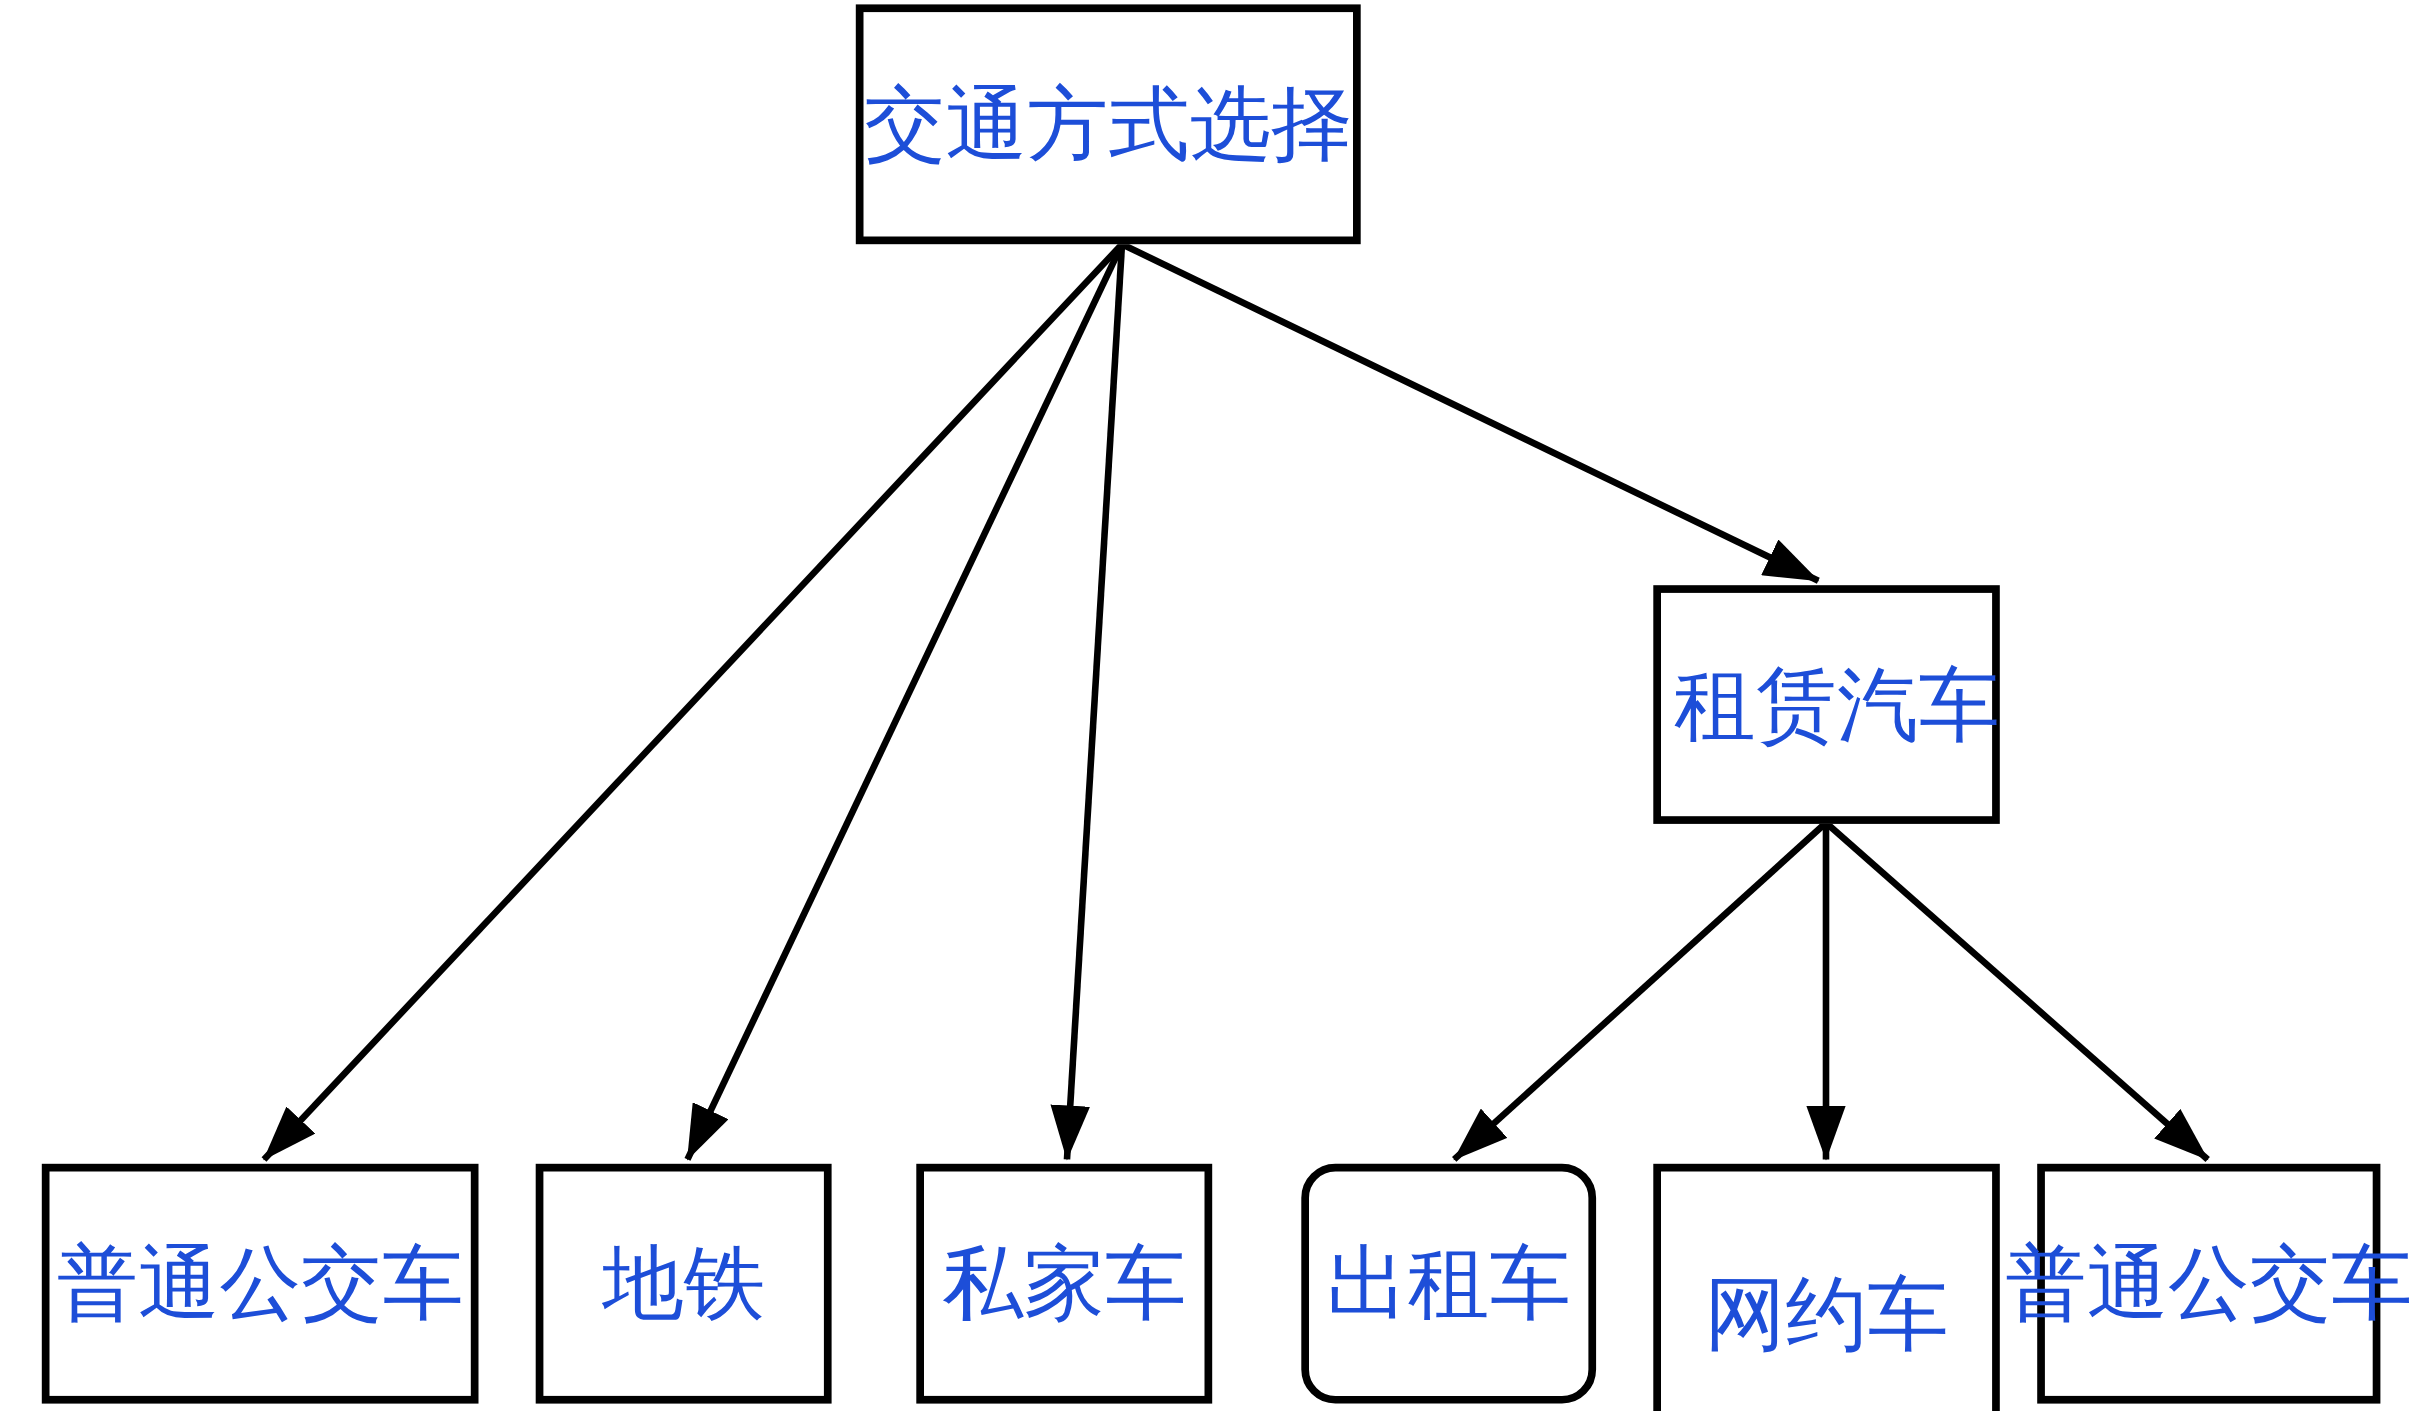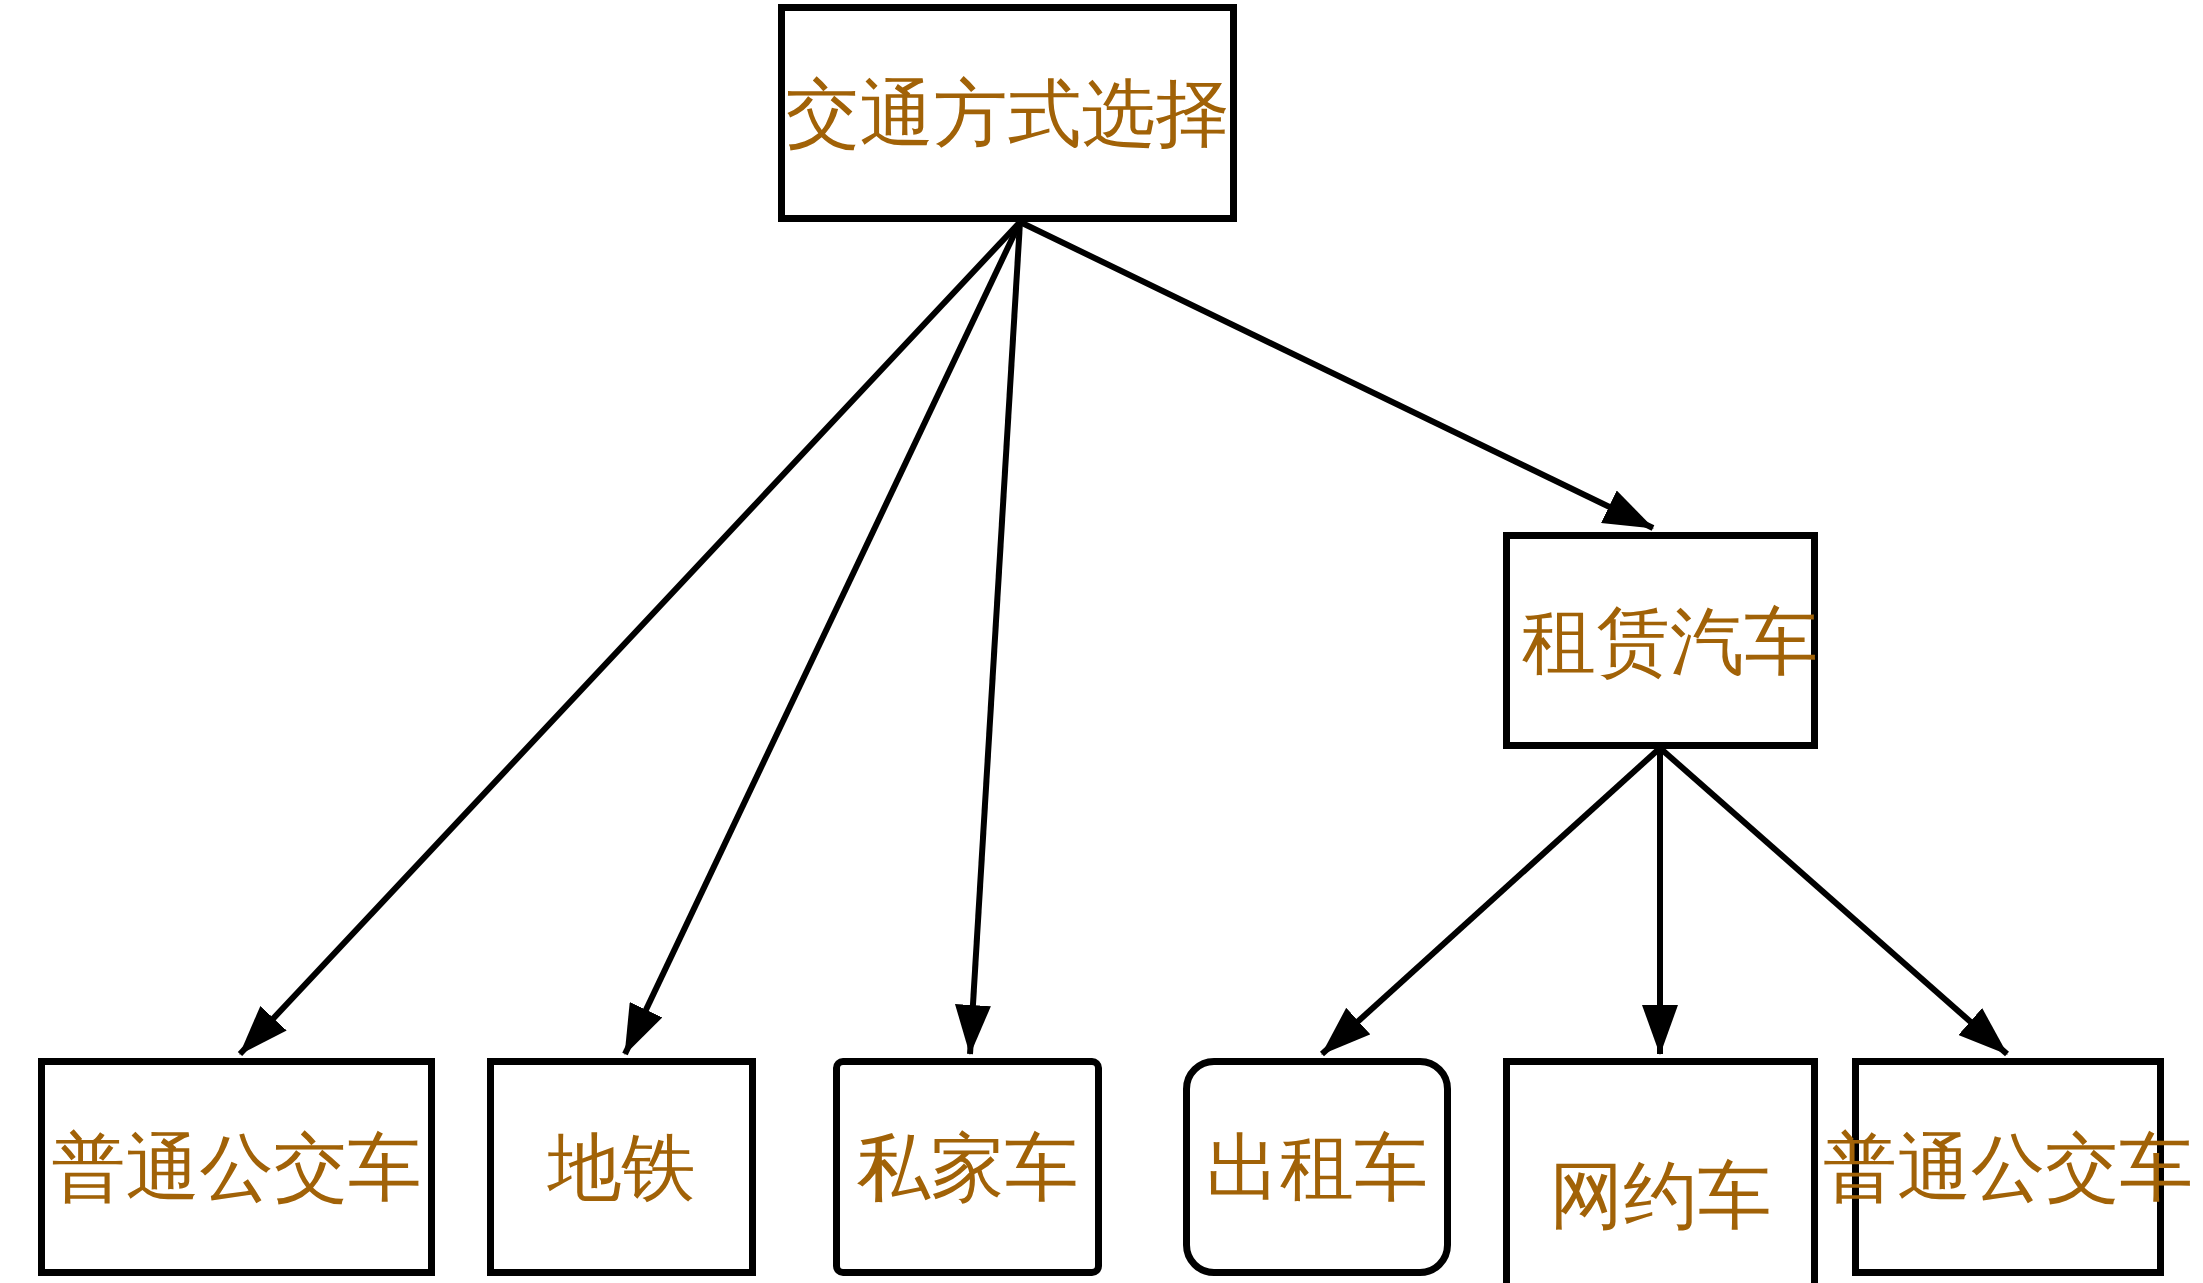--- a/index.html
+++ b/index.html
@@ -27,31 +27,31 @@
     stroke-width: 6;
   }
   .node {
     position: absolute;
     box-sizing: border-box;
     border: 7px solid #000000;
     background: #ffffff;
     display: flex;
     align-items: center;
     justify-content: center;
-    color: #a16207;
+    color: #1d4ed8;
     font-size: 74px;
     line-height: 1;
     white-space: nowrap;
   }
   
   .node-root         { left: 778px;  top: 4px;    width: 459px; height: 218px; }
   .node-rental       { left: 1503px; top: 532px;  width: 315px; height: 217px; padding-left: 19px; }
   .node-bus          { left: 38px;   top: 1058px; width: 397px; height: 218px; text-align: center; }
   .node-subway       { left: 487px;  top: 1058px; width: 269px; height: 218px; }
-  .node-private-car  { left: 833px;  top: 1058px; width: 269px; height: 218px; border-radius: 10px; }
+  .node-private-car  { left: 833px;  top: 1058px; width: 269px; height: 218px; }
   .node-taxi         { left: 1183px; top: 1058px; width: 268px; height: 218px; border-radius: 31px; }
   .node-ride-hailing { left: 1503px; top: 1058px; width: 315px; height: 274px; }
   .node-carpool      { left: 1852px; top: 1058px; width: 312px; height: 218px; }
 </style>
 </head>
 <body>
 
 <div class="canvas">
 
   <svg class="edges" viewBox="0 0 2203 1283" xmlns="http://www.w3.org/2000/svg">

